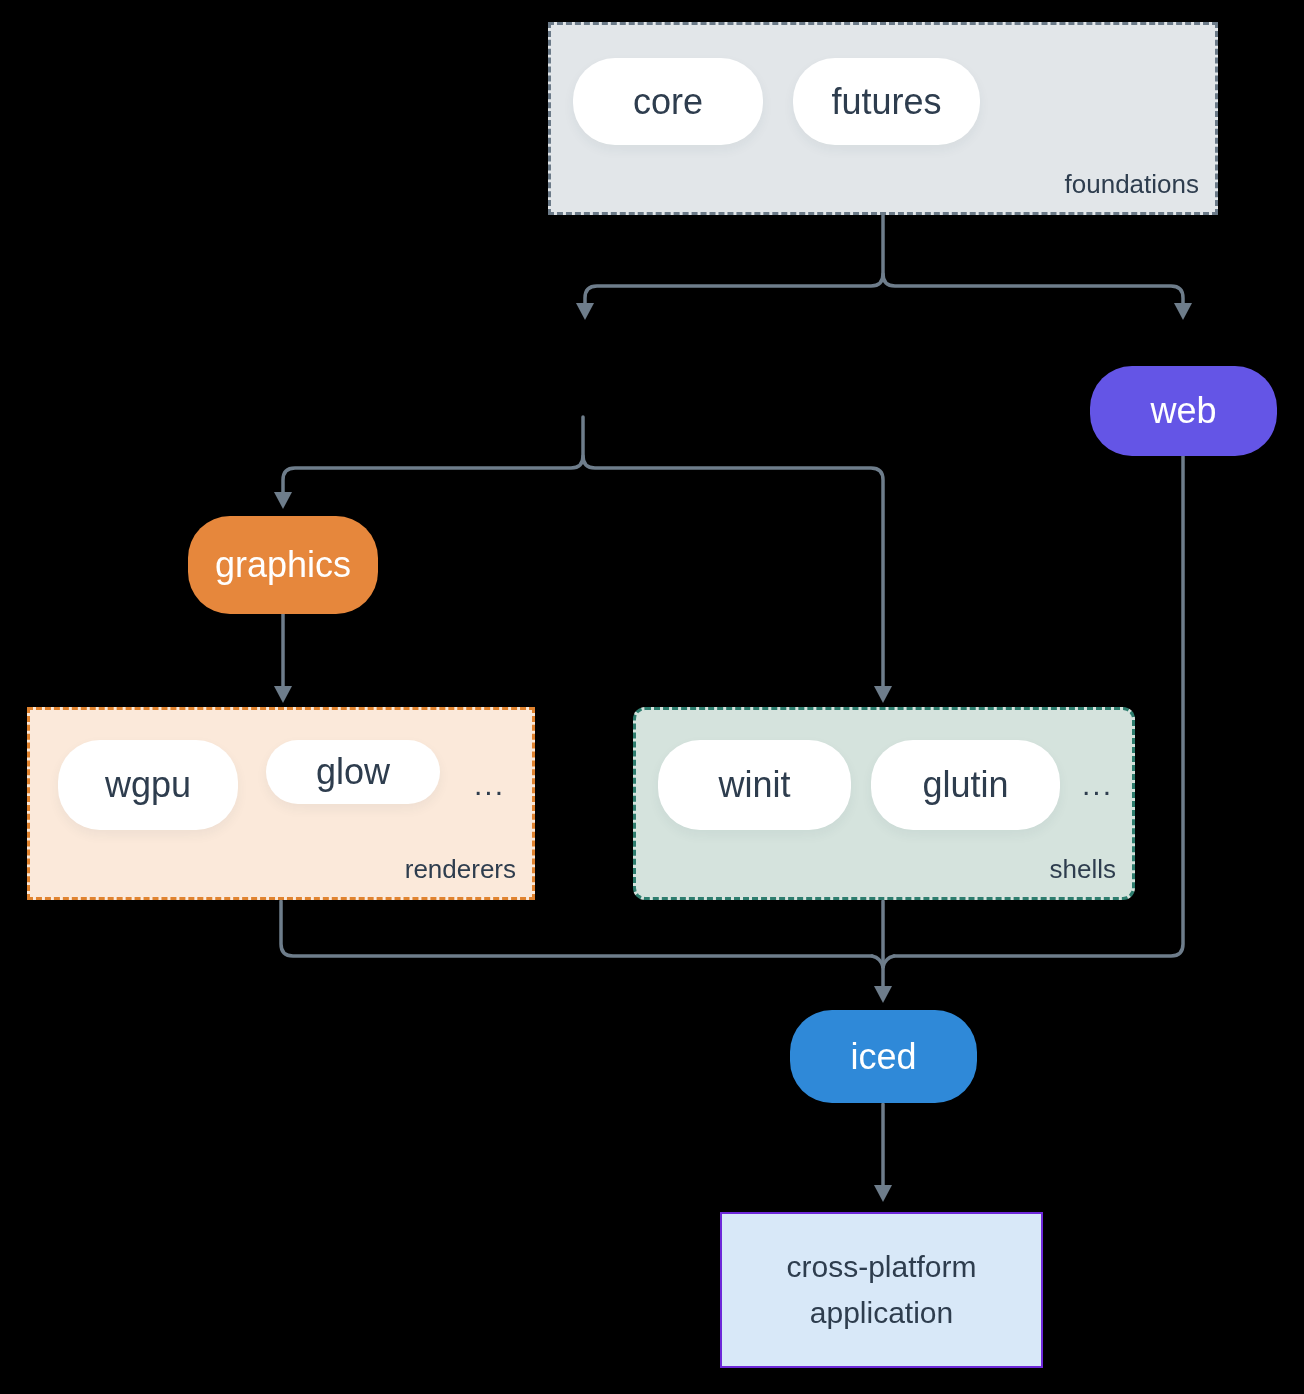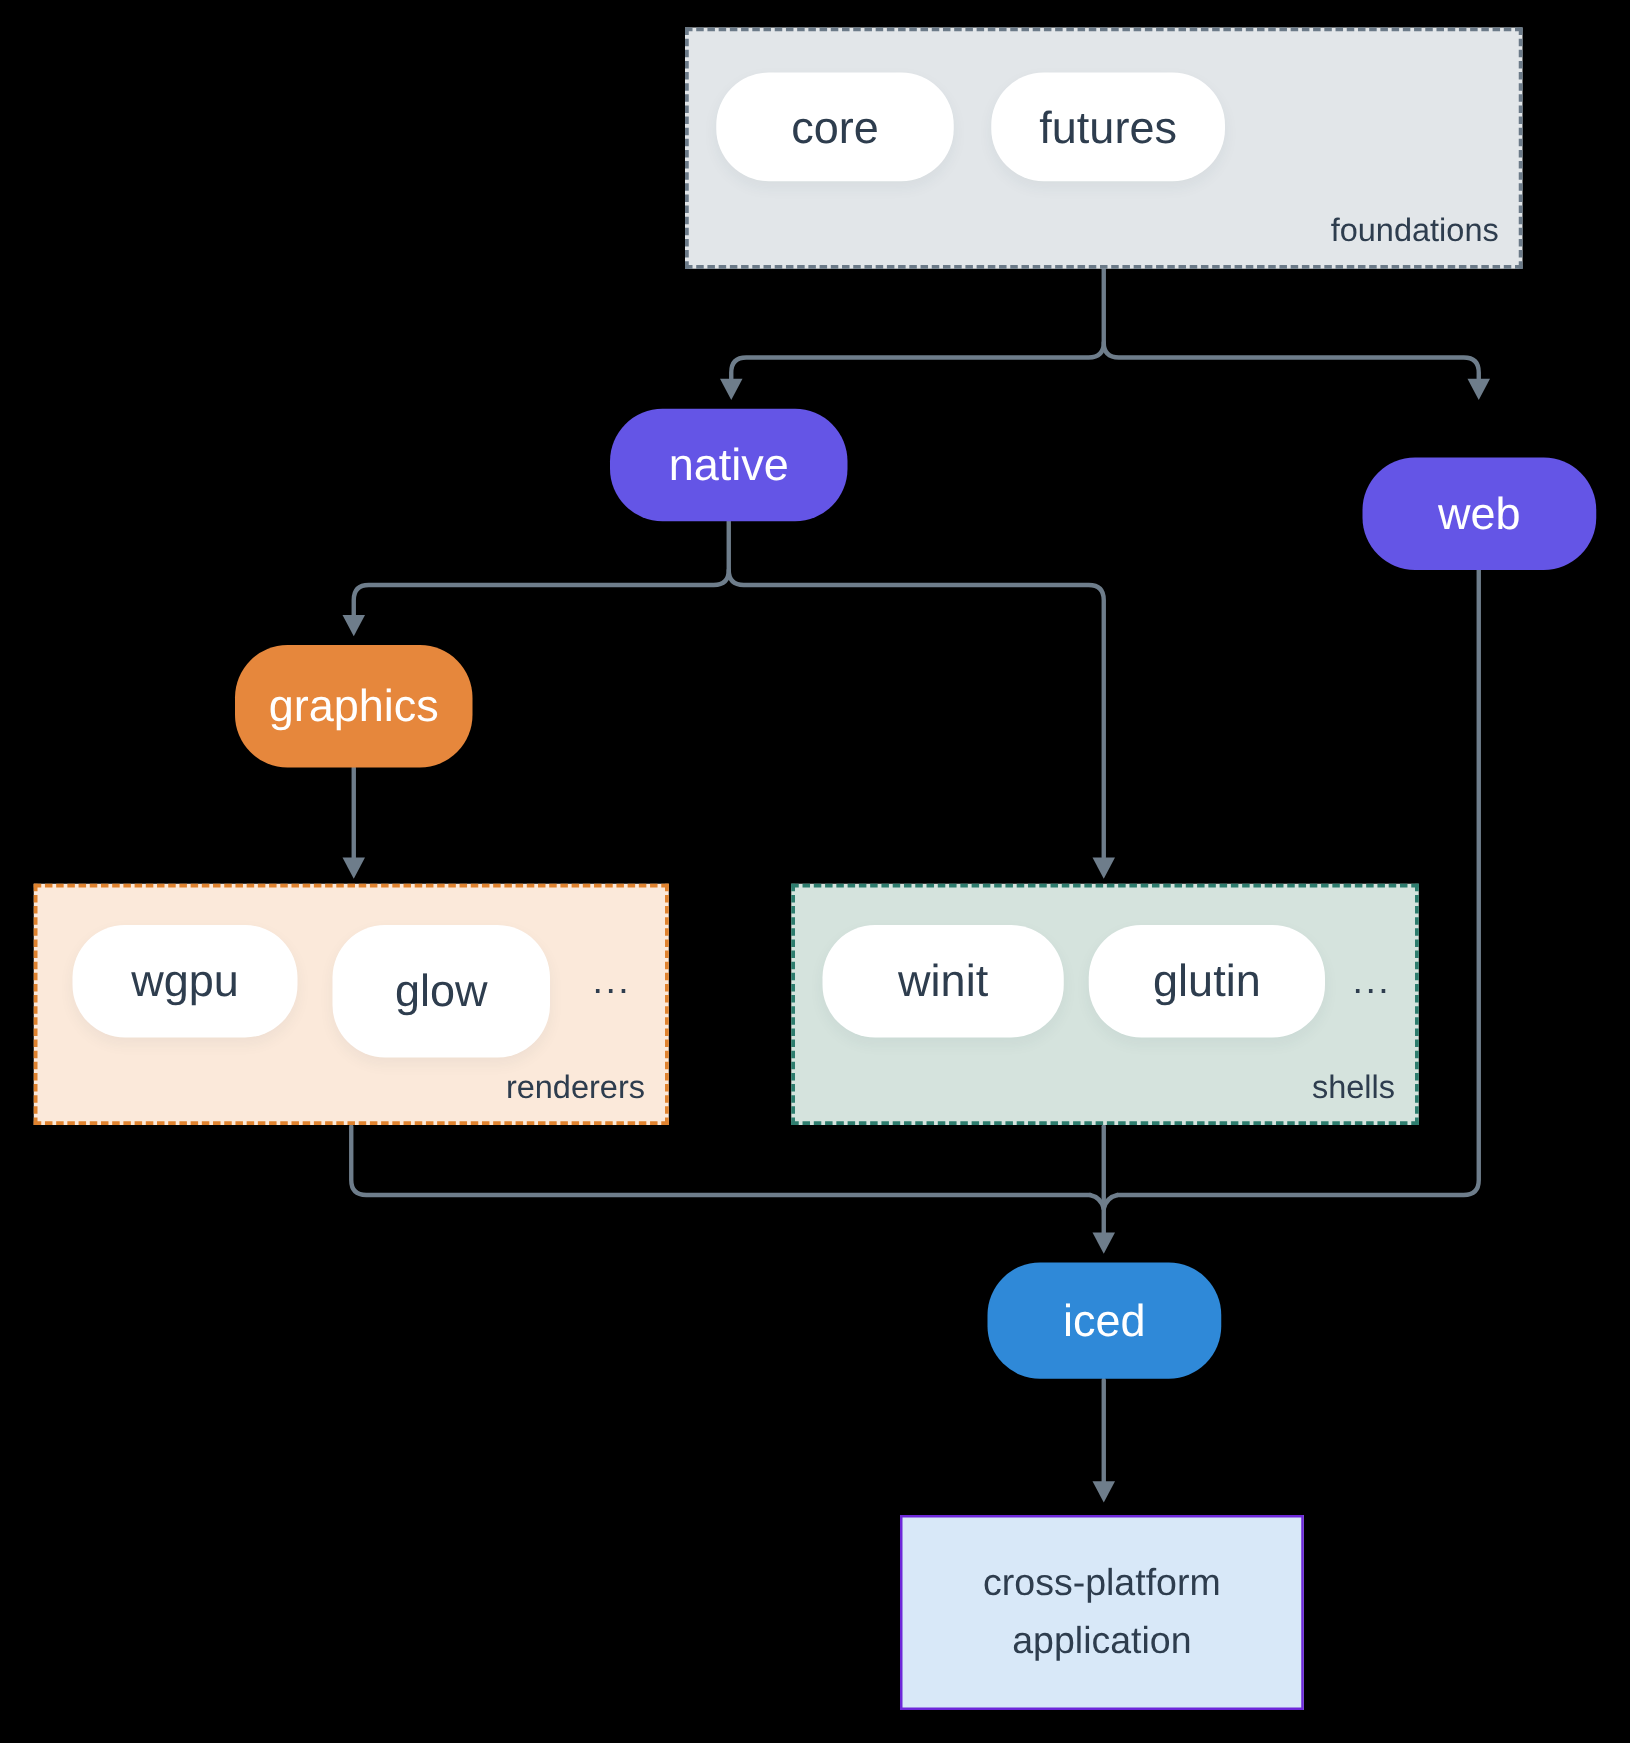--- a/index.html
+++ b/index.html
@@ -7,21 +7,21 @@
     position:relative;width:1304px;height:1394px;background:#000;overflow:hidden;
     font-family:"Liberation Sans","DejaVu Sans",sans-serif;
   }
   #wires{position:absolute;left:0;top:0;width:1304px;height:1394px;}
   .connector{stroke:#6e7d8b;stroke-width:3.5;fill:none;stroke-linecap:round;stroke-linejoin:round;}
   .arrowhead{fill:#6e7d8b;stroke:none;}
 
   .group{position:absolute;box-sizing:border-box;border:3px dashed #6b7a88;}
   .group-foundations{left:548px;top:22px;width:670px;height:193px;background:#e2e6e9;border-color:#6b7a88;}
   .group-renderers{left:27px;top:707px;width:508px;height:193px;background:#fbe9da;border-color:#e0832f;}
-  .group-shells{left:633px;top:707px;width:502px;height:193px;background:#d5e3dd;border-color:#2e7d6e;}
+  .group-shells{left:633px;top:707px;width:502px;height:193px;background:#d5e3dd;border-color:#2e7d6e;border-radius:12px;}
 
   .pill{
     position:absolute;display:flex;align-items:center;justify-content:center;
     border-radius:42px;font-size:36px;color:#2e3d4e;
   }
   .pill-white{background:#ffffff;box-shadow:0 5px 12px rgba(40,60,80,0.06);}
   .pill-colored{color:#ffffff;}
   .pill-native{left:488px;top:327px;width:190px;height:90px;background:#6455e6;}
   .pill-web{left:1090px;top:327px;width:187px;height:90px;background:#6455e6;margin-top:39px;}
   .pill-graphics{left:188px;top:516px;width:190px;height:98px;background:#e6873c;}
@@ -81,36 +81,33 @@
   <div class="group group-foundations">
     <div class="pill pill-white" style="left:22px;top:33px;width:190px;height:87px;">
       <span>core</span>
     </div>
     <div class="pill pill-white" style="left:242px;top:33px;width:187px;height:87px;">
       <span>futures</span>
     </div>
     <div class="group-label">foundations</div>
   </div>
 
-  <div class="pill pill-colored pill-native">
-    <span>native</span>
-  </div>
   <div class="pill pill-colored pill-web">
     <span>web</span>
   </div>
 
   <div class="pill pill-colored pill-graphics">
     <span>graphics</span>
   </div>
 
   <div class="group group-renderers">
     <div class="pill pill-white" style="left:28px;top:30px;width:180px;height:90px;">
       <span>wgpu</span>
     </div>
-    <div class="pill pill-white" style="left:236px;top:30px;width:174px;height:106px;">
+    <div class="pill pill-white" style="left:236px;top:30px;width:174px;height:64px;">
       <span>glow</span>
     </div>
     <div class="ellipsis" style="left:444px;">...</div>
     <div class="group-label">renderers</div>
   </div>
 
   <div class="group group-shells">
     <div class="pill pill-white" style="left:22px;top:30px;width:193px;height:90px;">
       <span>winit</span>
     </div>

